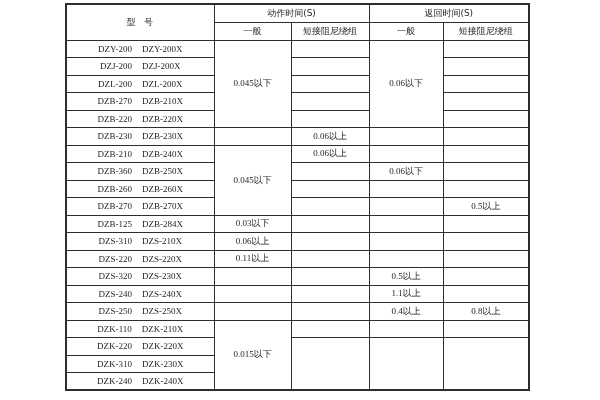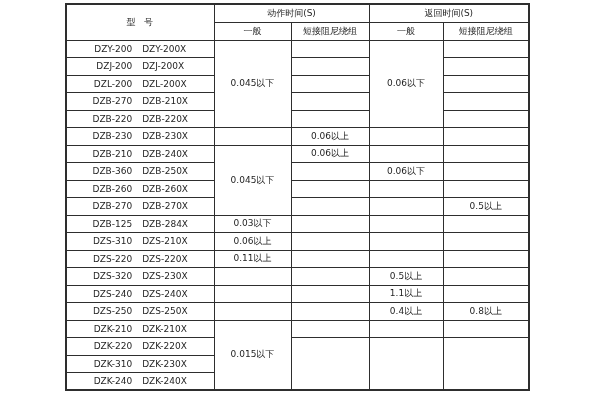--- a/index.html
+++ b/index.html
@@ -31,21 +31,21 @@
     padding: 0;
     margin: 0;
     font-size: 9px;
     font-weight: normal;
     text-align: center;
     vertical-align: middle;
     color: #1e1e1e;
     overflow: hidden;
   }
   thead tr { height: 18px; }
-  tbody tr { height: 17.5px; }
+  tbody tr { height: 17.5px; font-family: Liberation Serif, serif; }
   th.model-header { white-space: pre; letter-spacing: 1px; }
   td.model span.mname { display: inline-block; margin: 0 5px; white-space: nowrap; }
   td.val { white-space: nowrap; }
 </style>
 </head>
 <body>
 
 <div class="canvas">
   <table class="spec">
     <colgroup>
@@ -164,21 +164,21 @@
           <td class="val"></td>
         </tr>
         <tr>
           <td class="model"><span class="mname">DZS-250</span><span class="mname">DZS-250X</span></td>
           <td class="val"></td>
           <td class="val"></td>
           <td class="val">0.4以上</td>
           <td class="val">0.8以上</td>
         </tr>
         <tr>
-          <td class="model"><span class="mname">DZK-210</span><span class="mname">DZK-210X</span></td>
+          <td class="model"><span class="mname">DZK-110</span><span class="mname">DZK-210X</span></td>
           <td class="val" rowspan="4">0.015以下</td>
           <td class="val"></td>
           <td class="val"></td>
           <td class="val"></td>
         </tr>
         <tr>
           <td class="model"><span class="mname">DZK-220</span><span class="mname">DZK-220X</span></td>
           <td class="val" rowspan="3"></td>
           <td class="val" rowspan="3"></td>
           <td class="val" rowspan="3"></td>

